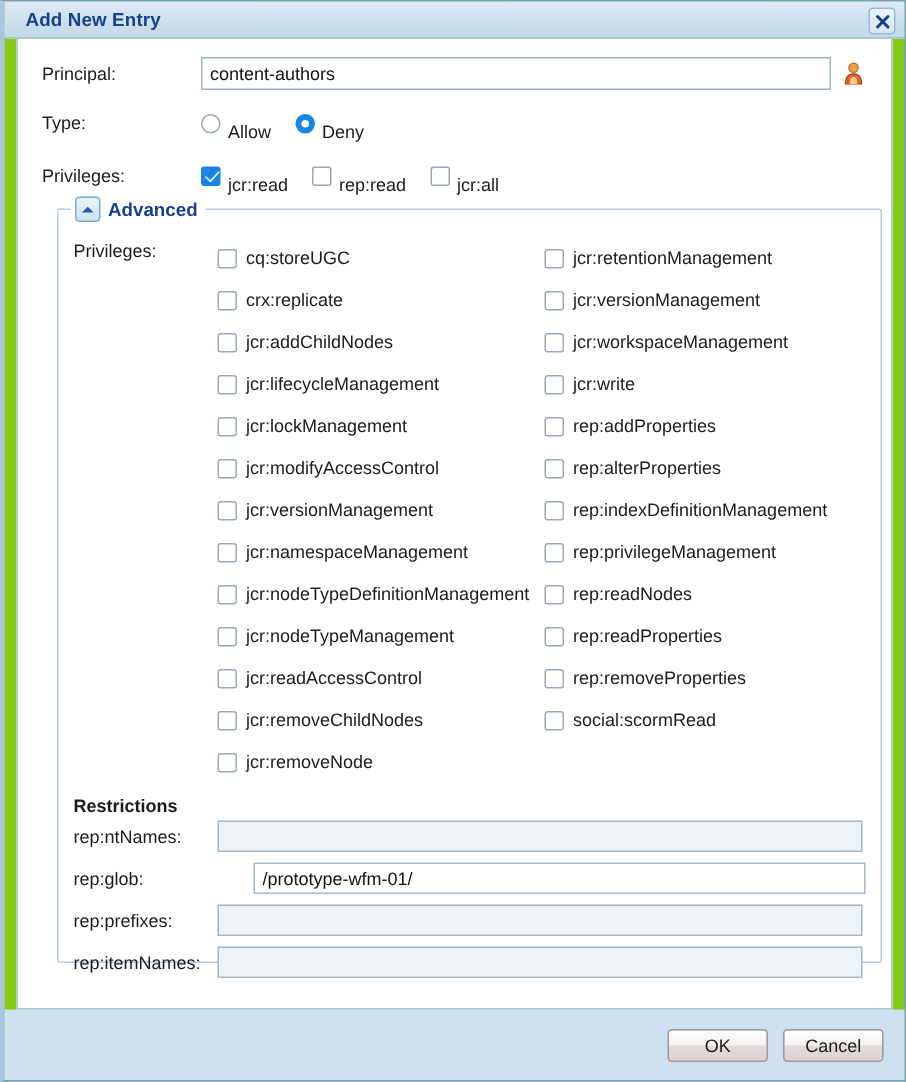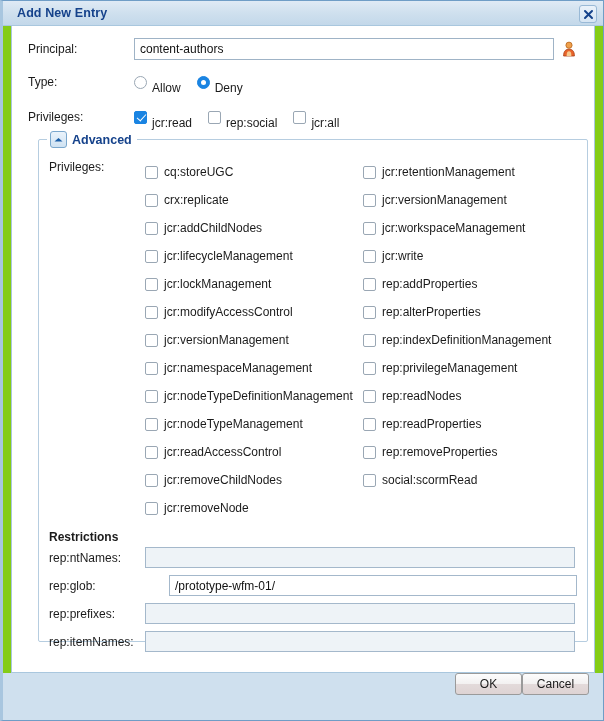--- a/index.html
+++ b/index.html
@@ -266,23 +266,25 @@
     outline: none;
   }
   .rinput.filled { background: #ffffff; margin-left: 24px; }
 
   
   .footer {
     flex: 0 0 47px;
     height: 47px;
     background: #cfe0ee;
     display: flex;
+    align-items: center;
     justify-content: flex-end;
     padding-right: 14px;
     box-sizing: border-box;
+    gap: 10px;
   }
   .btn {
     width: 67px;
     height: 22px;
     box-sizing: border-box;
     border: 1px solid #9a9a9a;
     border-radius: 3px;
     background: linear-gradient(to bottom, #fdfdfd 0%, #f3f1f1 48%, #e3dada 52%, #ded3d3 100%);
     font-family: "Liberation Sans", sans-serif;
     font-size: 12px;
@@ -338,21 +340,21 @@
 
     <div class="frow">
       <div class="flabel">Privileges:</div>
       <div class="optgroup">
         <div class="opt">
           <span class="chk on"></span>
           <span class="lbl">jcr:read</span>
         </div>
         <div class="opt">
           <span class="chk"></span>
-          <span class="lbl">rep:social</span>
+          <span class="lbl">rep:read</span>
         </div>
         <div class="opt">
           <span class="chk"></span>
           <span class="lbl">jcr:all</span>
         </div>
       </div>
     </div>
 
     <div class="fieldset">
       <div class="legend">

